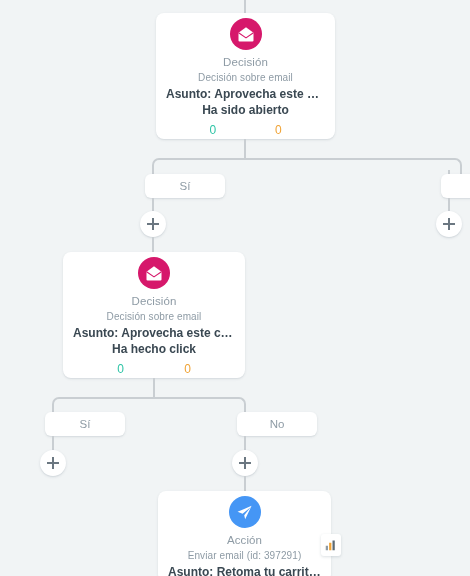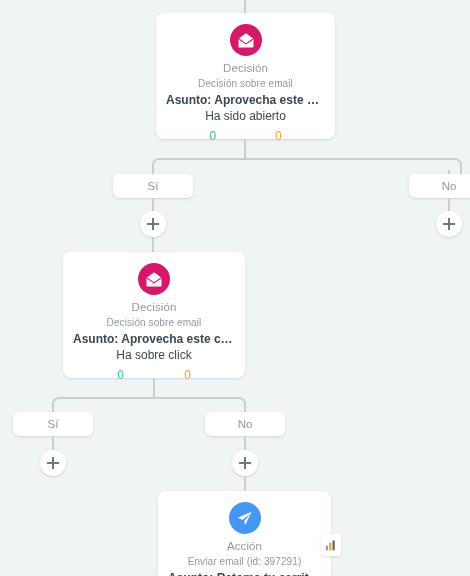--- a/index.html
+++ b/index.html
@@ -38,21 +38,21 @@
   }
 
   
   .card {
     position: absolute;
     background: #ffffff;
     border-radius: 8px;
     box-shadow: 0 1px 3px rgba(40,60,80,.10), 0 1px 1px rgba(40,60,80,.05);
     box-sizing: border-box;
     text-align: center;
-    padding: 11px 10px 9px 10px;
+    padding: 5px 10px 9px 10px;
   }
   .node-icon {
     width: 32px;
     height: 32px;
     border-radius: 50%;
     margin: 0 auto 4px auto;
     display: flex;
     align-items: center;
     justify-content: center;
   }
@@ -76,21 +76,21 @@
     color: #3a4852;
     font-weight: bold;
     line-height: 16px;
     white-space: nowrap;
     overflow: hidden;
     text-overflow: ellipsis;
   }
   .node-cond {
     font-size: 12px;
     color: #3a4852;
-    font-weight: normal;
+    font-weight: bold;
     line-height: 16px;
   }
 
   .counts {
     display: flex;
     justify-content: space-around;
     margin-top: 4px;
     padding: 0 14px;
   }
   .count {
@@ -106,20 +106,21 @@
     height: 24px;
     background: #ffffff;
     border-radius: 6px;
     box-shadow: 0 1px 3px rgba(40,60,80,.10), 0 1px 1px rgba(40,60,80,.05);
     display: flex;
     align-items: center;
     justify-content: center;
     font-size: 11.5px;
     color: #8e9ba5;
     box-sizing: border-box;
+    margin-left: 32px;
   }
 
   
   .plus {
     position: absolute;
     width: 26px;
     height: 26px;
     border-radius: 50%;
     background: #ffffff;
     box-shadow: 0 1px 3px rgba(40,60,80,.12), 0 1px 1px rgba(40,60,80,.06);
@@ -200,21 +201,21 @@
   <div class="card" style="left:63px; top:252px; width:182px; height:126px;">
     <div class="node-icon decision">
       <svg width="18" height="18" viewBox="0 0 24 24" aria-hidden="true">
         <path d="M2 10.2 L12 3 L22 10.2 L22 20.5 A1.5 1.5 0 0 1 20.5 22 L3.5 22 A1.5 1.5 0 0 1 2 20.5 Z" fill="#ffffff"></path>
         <path d="M2.6 10.6 L12 17.2 L21.4 10.6" fill="none" stroke="#d6186b" stroke-width="1.5" stroke-linecap="round" stroke-linejoin="round"></path>
       </svg>
     </div>
     <div class="node-type">Decisión</div>
     <div class="node-sub">Decisión sobre email</div>
     <div class="node-subject">Asunto: Aprovecha este código...</div>
-    <div class="node-cond">Ha sobre click</div>
+    <div class="node-cond">Ha hecho click</div>
     <div class="counts">
       <div class="count yes">0</div>
       <div class="count no">0</div>
     </div>
   </div>
 
   <div class="vline" style="left:153px; top:378px; height:20px;"></div>
   <div class="branch" style="left:52px; top:397px; width:194px; height:17px;"></div>
   <div class="vline" style="left:52px; top:408px; height:6px;"></div>
   <div class="vline" style="left:244px; top:408px; height:6px;"></div>

